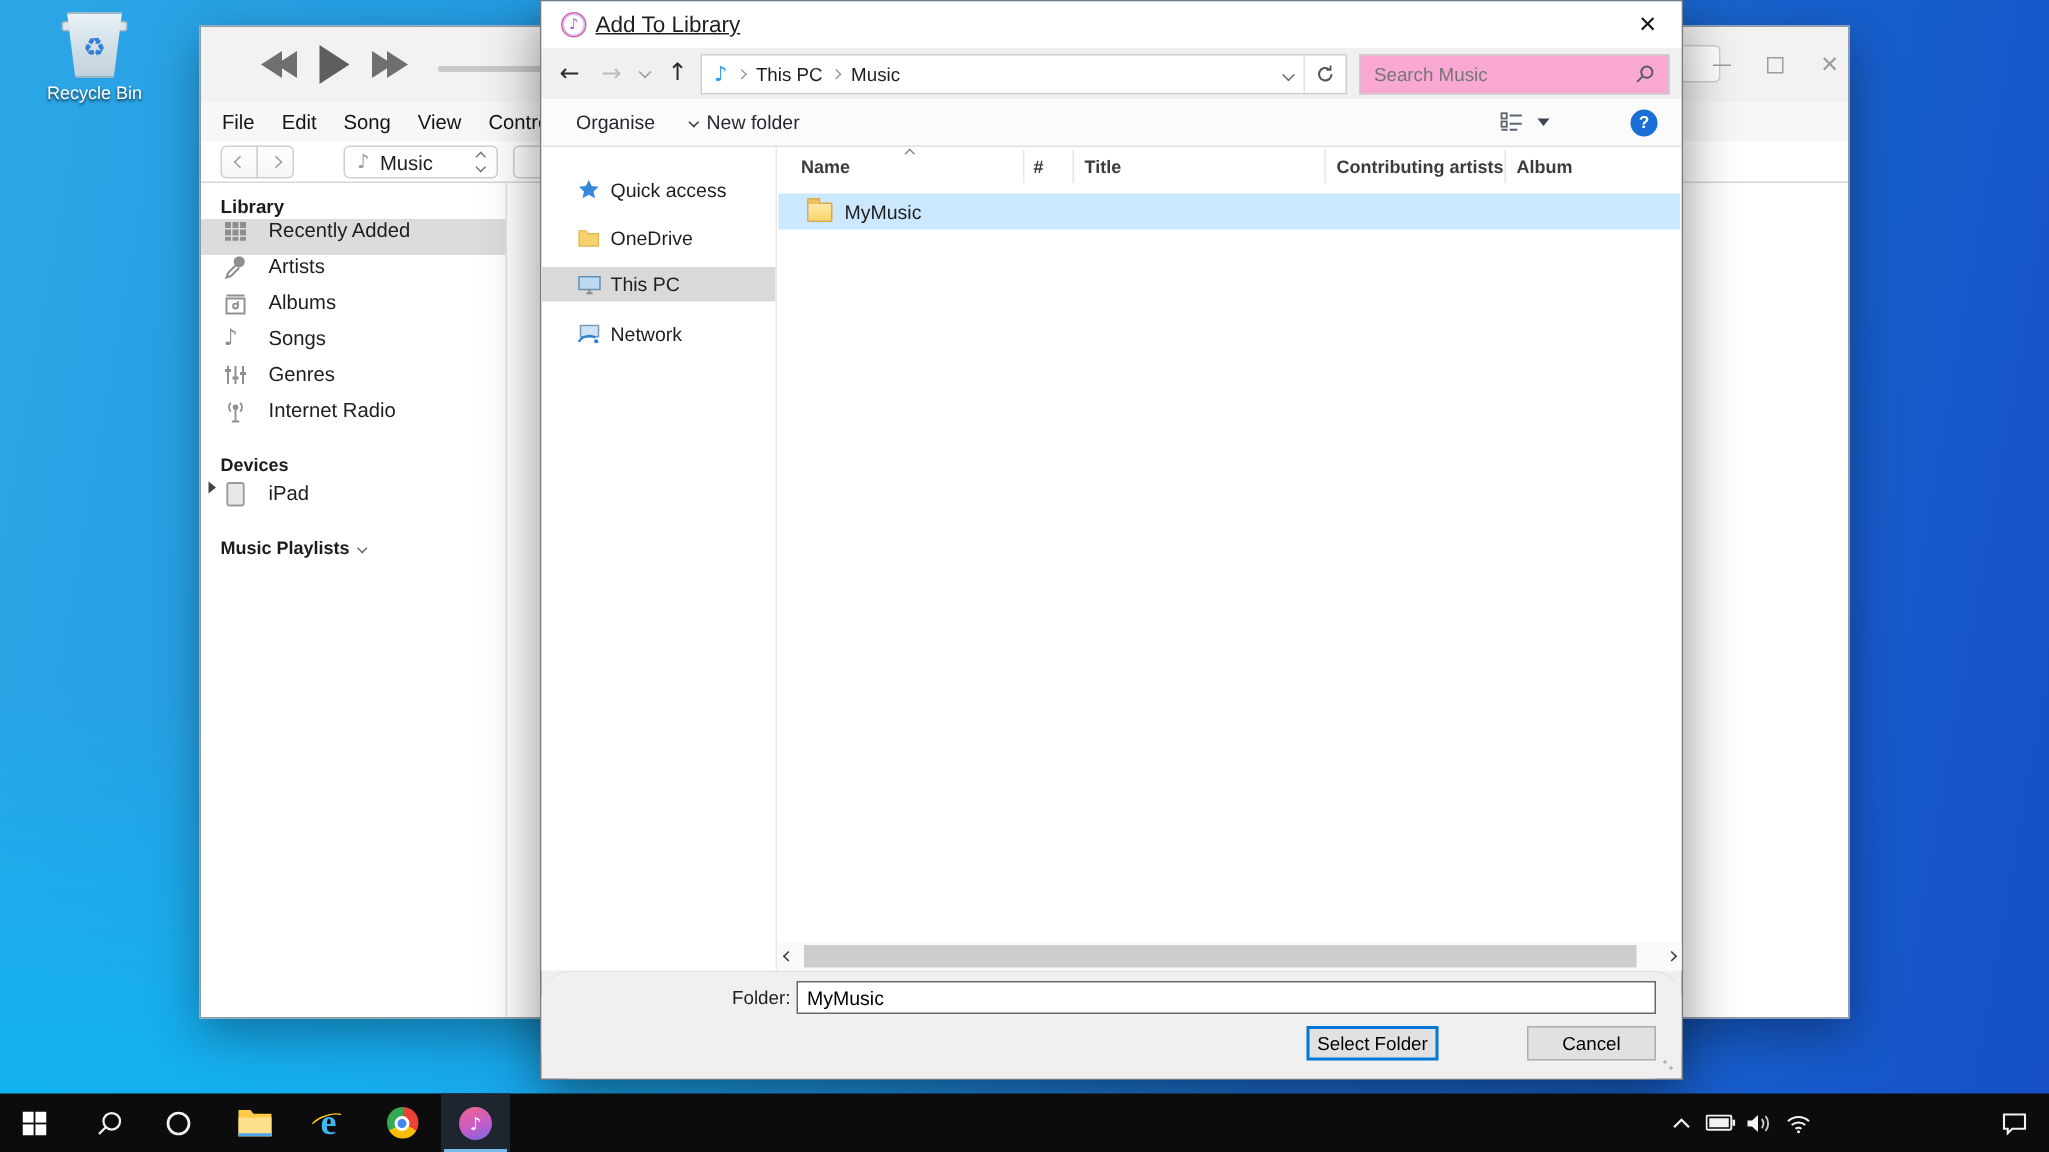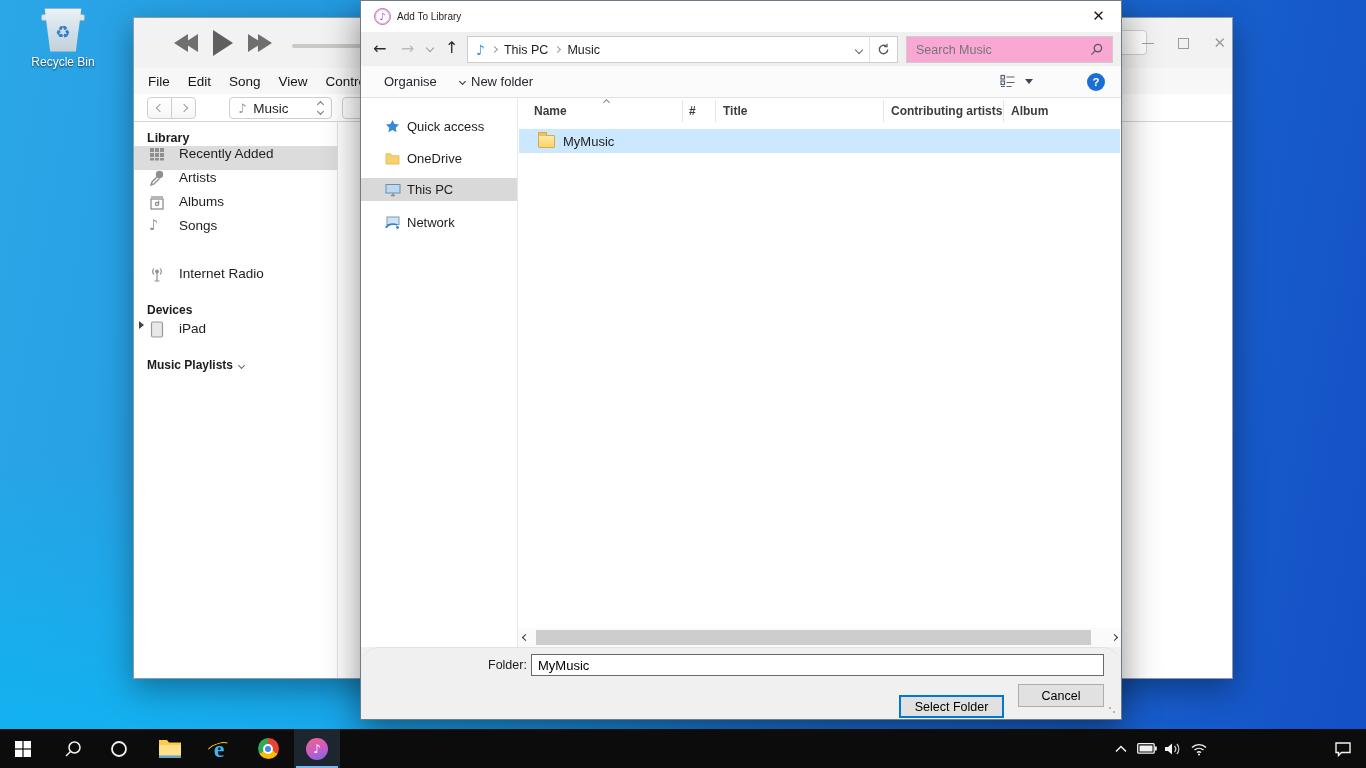--- a/index.html
+++ b/index.html
@@ -213,20 +213,29 @@
             <circle cx="8" cy="10" r="1.6"></circle>
             <path d="M9.6 10 V6.8"></path>
           </svg>
       </span>
       <span>Albums</span>
     </div>
     <div class="it-row" style="top:96px;">
       <span class="ic note-glyph" style="color:#8f8f8f;font-size:15px;">♪</span>
       <span>Songs</span>
     </div>
+    <div class="it-row" style="top:120px;">
+      <span class="ic">
+        <svg width="16" height="16" viewBox="0 0 16 16" stroke="#8f8f8f" stroke-width="1.3">
+            <path d="M3 2v12 M8 2v12 M13 2v12"></path>
+            <path d="M1 5h4 M6 10h4 M11 7h4" stroke-width="2"></path>
+          </svg>
+      </span>
+      <span>Genres</span>
+    </div>
     <div class="it-row" style="top:144px;">
       <span class="ic">
         <svg width="16" height="16" viewBox="0 0 16 16" fill="none" stroke="#8f8f8f" stroke-width="1.2">
             <path d="M8 7 v8 M5.5 15 h5"></path>
             <circle cx="8" cy="5.5" r="1.3" fill="#8f8f8f"></circle>
             <path d="M4.8 2.5 a5 5 0 0 0 0 6 M11.2 2.5 a5 5 0 0 1 0 6"></path>
           </svg>
       </span>
       <span>Internet Radio</span>
     </div>
@@ -245,21 +254,21 @@
         <span class="chv down" style="width:5px;height:5px;"></span>
     </div>
   </div>
 </div>
 
 <div class="abs dialog">
   <div class="dlg-title">
     <span class="app-orb">
         <span>♪</span>
       </span>
-    <span style="font-size:10px;">Add To Library</span>
+    <span style="font-size:15px;text-decoration:underline;">Add To Library</span>
     <span class="dlg-close">✕</span>
   </div>
 
   <div class="dlg-nav">
     <span class="abs nav-glyph" style="left:12px;top:9px;color:#2b2b2b;">←</span>
     <span class="abs nav-glyph" style="left:40px;top:9px;color:#bcbcbc;">→</span>
     <span class="abs chv down lite" style="left:66px;top:13px;"></span>
     <span class="abs nav-glyph" style="left:84px;top:8px;color:#2b2b2b;">↑</span>
     <div class="addr">
       <span class="seg" style="padding-left:8px;">
@@ -372,21 +381,21 @@
         <span class="hs-arrow" style="position:absolute;right:0;">
             <span class="chv right dark" style="width:5px;height:5px;"></span>
           </span>
       </div>
     </div>
   </div>
 
   <div class="dlg-footer">
     <span class="abs" style="left:127px;top:10px;width:38px;text-align:right;">Folder:</span>
     <input value="MyMusic" style="">
-    <button class="btn default" style="left:538px;width:105px;margin-top:11px;">Select Folder</button>
+    <button class="btn default" style="left:510px;width:88px;">Select Folder</button>
     <button class="btn" style="left:657px;width:86px;">Cancel</button>
     <span class="grip"></span>
   </div>
 </div>
 
 <div class="taskbar">
   <div class="tb-btn">
     <svg width="16" height="16" viewBox="0 0 16 16">
         <g fill="#fff">
           <rect x="0" y="0" width="7.4" height="7.4"></rect>

